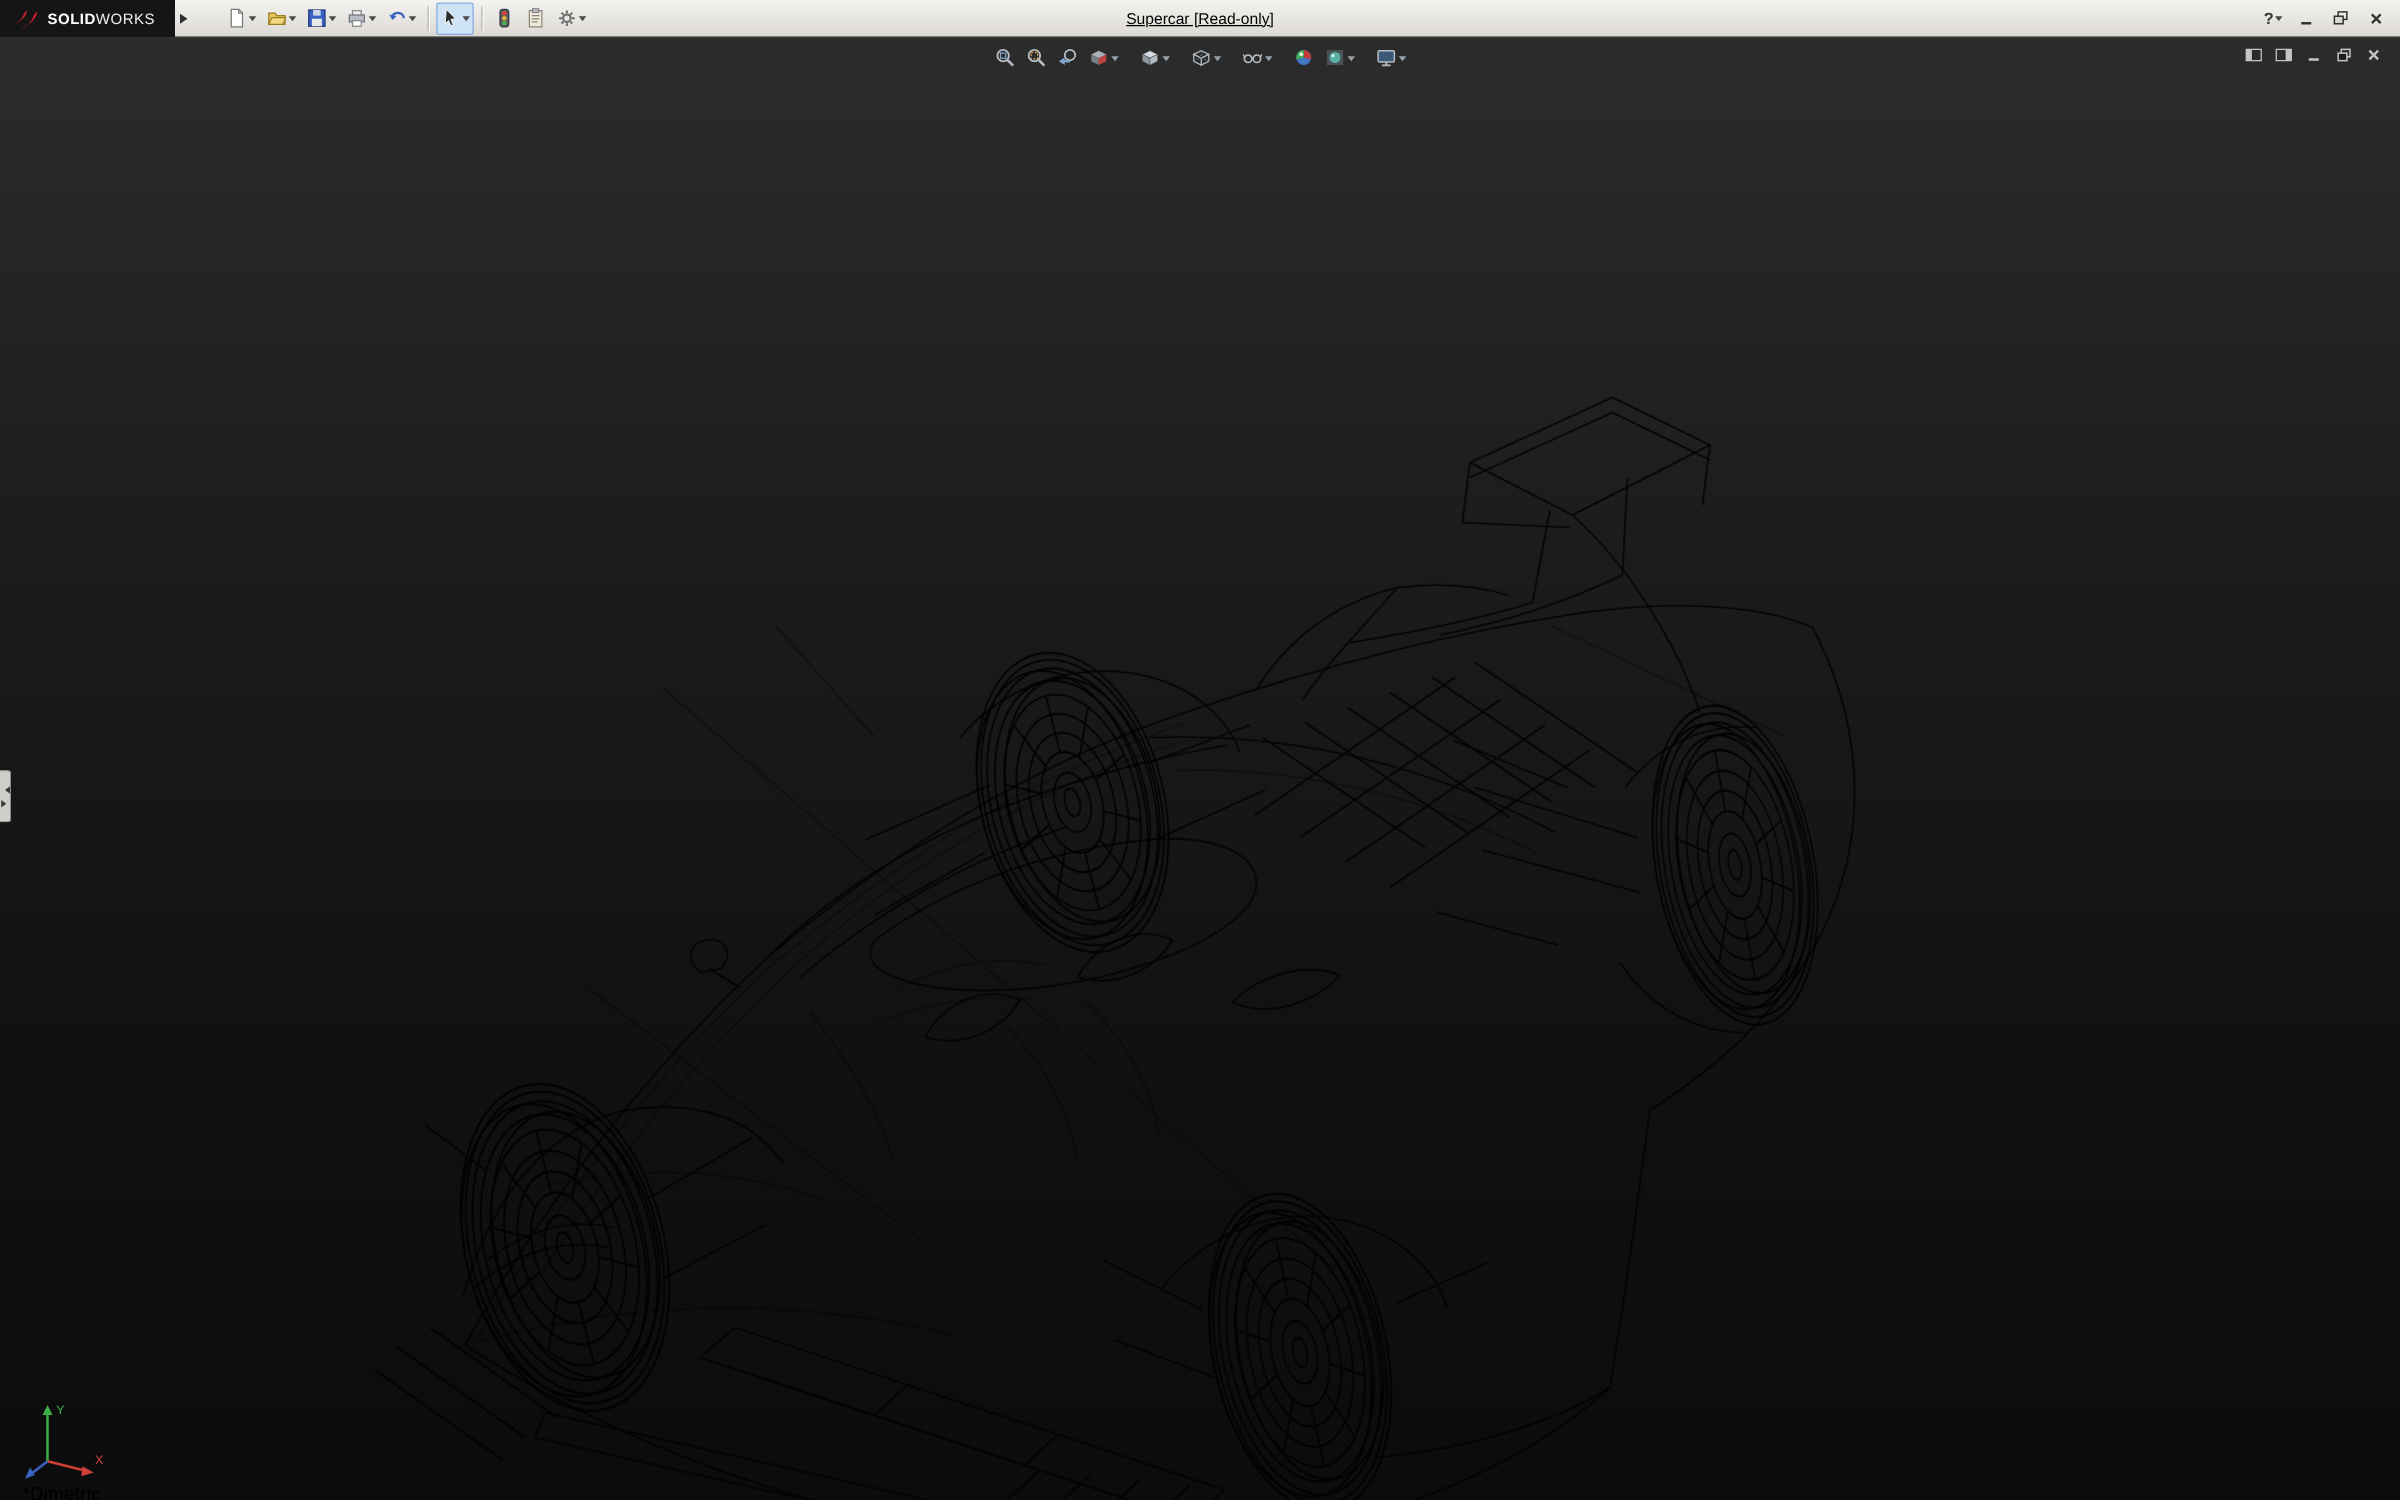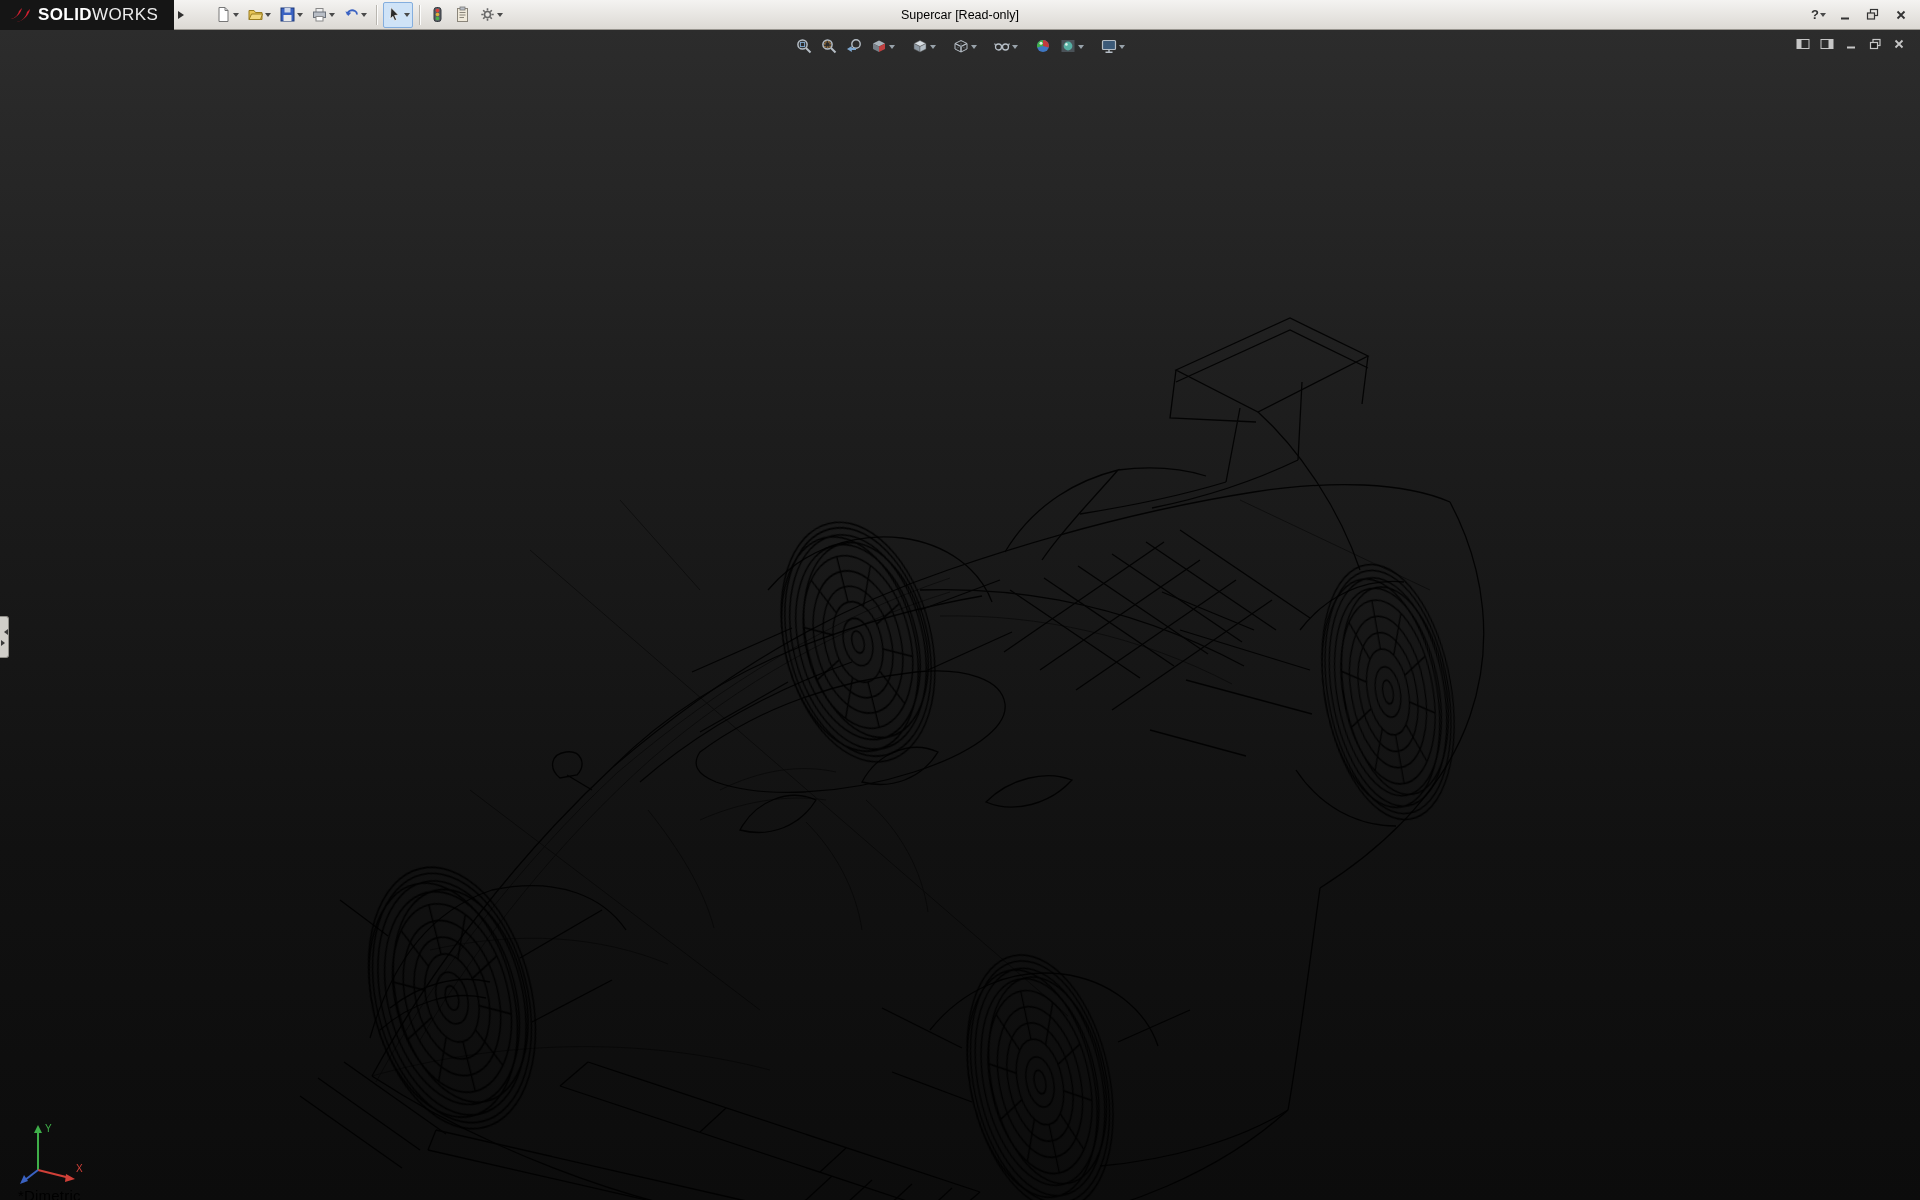--- a/index.html
+++ b/index.html
@@ -8,30 +8,30 @@
     font-family:"Liberation Sans",sans-serif;
     background:#000;
   }
   
   .titlebar{
     height:30px;display:flex;align-items:center;position:relative;
     background:linear-gradient(#f4f3f1,#dcd9d4);
     border-bottom:1px solid #97948e;box-sizing:border-box;
   }
   .logo{height:30px;background:#151515;display:flex;align-items:center;gap:7px;padding:0 16px 0 9px;}
-  .logo-text{color:#fff;font-size:17px;letter-spacing:.4px;white-space:nowrap;}
+  .logo-text{color:#fff;font-size:12px;letter-spacing:.4px;white-space:nowrap;}
   .logo-bold{font-weight:700;}
   .logo-light{font-weight:400;color:#ececec;}
   .menu-arrow{width:0;height:0;border:4px solid transparent;border-left:6px solid #2e2e2e;margin-left:4px;}
   .tools{display:flex;align-items:center;margin-left:24px;gap:2px;}
   .tool-btn{height:24px;display:flex;align-items:center;padding:0 2px;border:1px solid transparent;border-radius:2px;}
   .tool-btn.active{background:#cfe3f7;border-color:#84aede;}
   .caret{width:0;height:0;border:3px solid transparent;border-top:4px solid #4a4a4a;margin:4px 0 0 1px;}
   .sep{width:1px;height:20px;background:#b9b6b0;box-shadow:1px 0 0 #fdfdfc;margin:0 4px;}
-  .window-title{position:absolute;left:50%;transform:translateX(-50%);font-size:12.5px;color:#000;white-space:nowrap;}
+  .window-title{position:absolute;left:50%;transform:translateX(-50%);font-size:12.5px;color:#000;white-space:nowrap;text-decoration:underline;}
   .titlebar-right{margin-left:auto;display:flex;align-items:center;gap:5px;padding-right:8px;}
   .help-btn{display:flex;align-items:center;color:#333;font-size:13px;font-weight:700;padding:0 2px;}
   .win-btn{width:21px;height:18px;display:flex;align-items:center;justify-content:center;border:1px solid transparent;border-radius:2px;}
   
   .viewport{
     position:relative;height:1170px;
     background:linear-gradient(180deg,#2c2c2c 0%,#1c1c1c 35%,#111 70%,#0c0c0c 100%);
   }
   .wireframe{position:absolute;inset:0;width:100%;height:100%;display:block;}
   .hud{position:absolute;top:4px;left:50%;transform:translateX(-50%);display:flex;align-items:center;gap:1px;}

